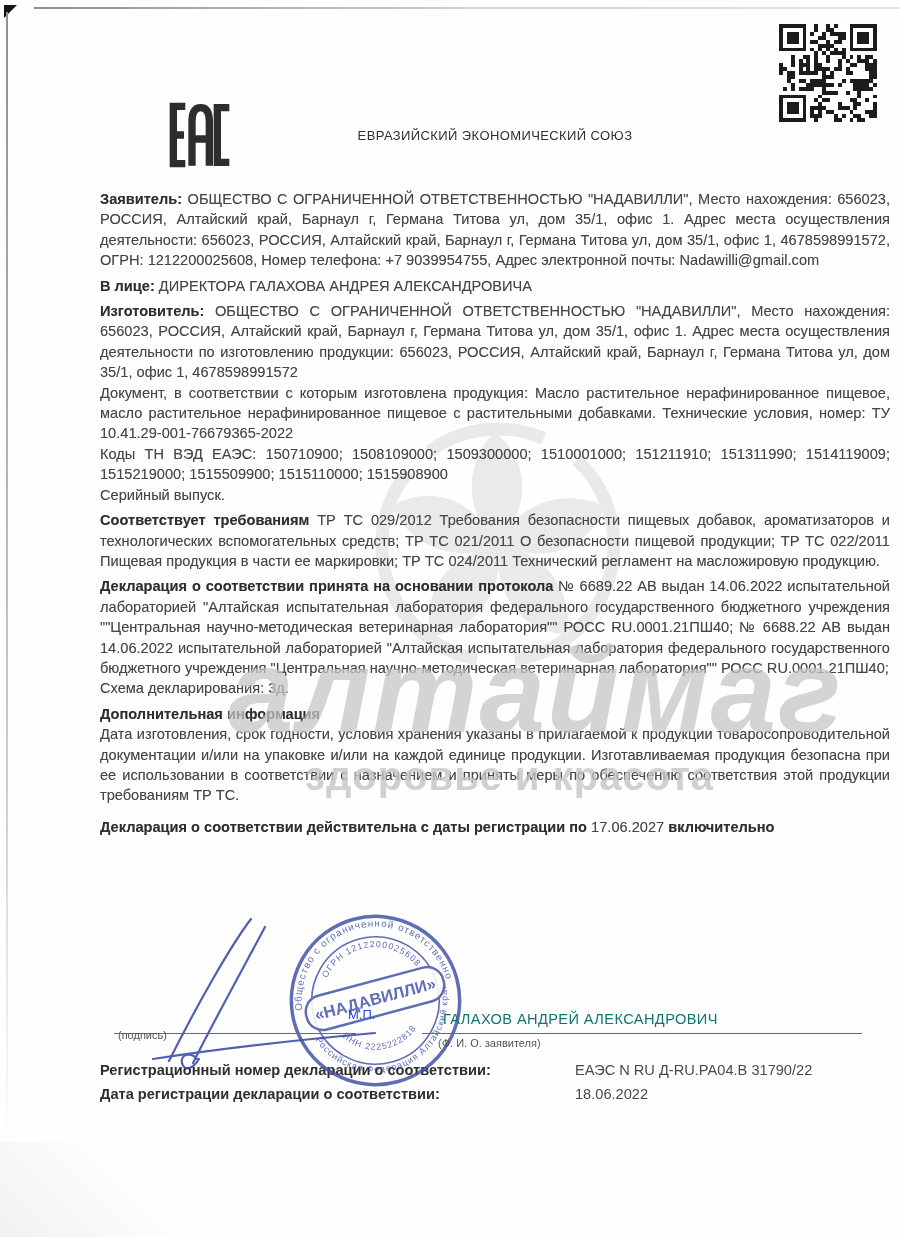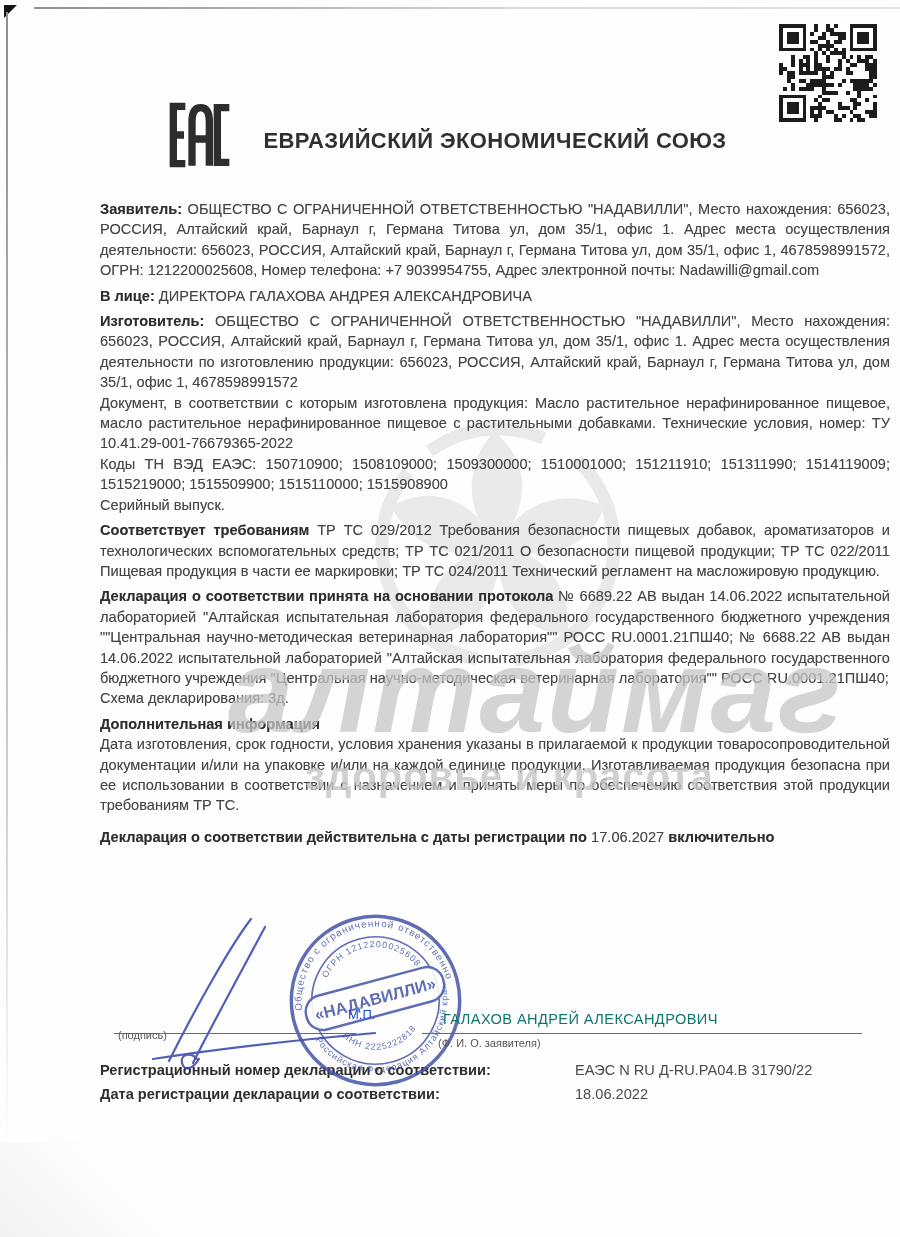--- a/index.html
+++ b/index.html
@@ -12,25 +12,25 @@
     clip-path:polygon(0 0,100% 0,0 100%);}
   .edge-top{position:absolute;left:34px;top:7px;right:0;height:2px;
     background:linear-gradient(90deg,#8f8f8f,#d6d6d6 55%,#e3e3e3);}
   .edge-left{position:absolute;left:6px;top:12px;width:2px;height:1130px;
     background:linear-gradient(#8f8f8f,#cfcfcf 70%,rgba(255,255,255,0));}
   .corner-shadow{position:absolute;left:0;bottom:0;width:175px;height:95px;
     background:linear-gradient(45deg,#f2f1f0, rgba(255,255,255,0) 70%);}
   
   .eac{position:absolute;left:168px;top:93px;width:64px;height:84px;}
   .titles{position:absolute;left:100px;right:10px;top:128px;text-align:center;color:#303030;}
-  .titles .t1{font-size:22px;font-weight:bold;letter-spacing:.4px;}
+  .titles .t1{font-size:13px;font-weight:normal;letter-spacing:.4px;}
   .titles .t2{font-size:16px;font-weight:bold;margin-top:10px;letter-spacing:.4px;}
   .qr{position:absolute;right:22px;top:24px;width:100px;height:98px;}
   
-  .doc-body{position:absolute;left:100px;top:199px;width:790px;
+  .doc-body{position:absolute;left:100px;top:189px;width:790px;
     font-size:14.6px;line-height:20.4px;text-align:justify;z-index:1;
     text-shadow:0 0 .6px rgba(90,90,90,.45);}
   .doc-body p{margin:0 0 5px;}
   .doc-body p.cont{margin:0;}
   .b{font-weight:bold;color:#2e2e2e;}
   .gap{height:6px;}
   
   .wm-leaf{position:absolute;left:358px;top:405px;width:280px;height:280px;z-index:0;}
   .wm-brand{position:absolute;left:228px;top:632px;z-index:2;font-weight:bold;
     font-size:118px;letter-spacing:2px;color:rgba(198,198,198,.75);line-height:1;font-style:italic;}

